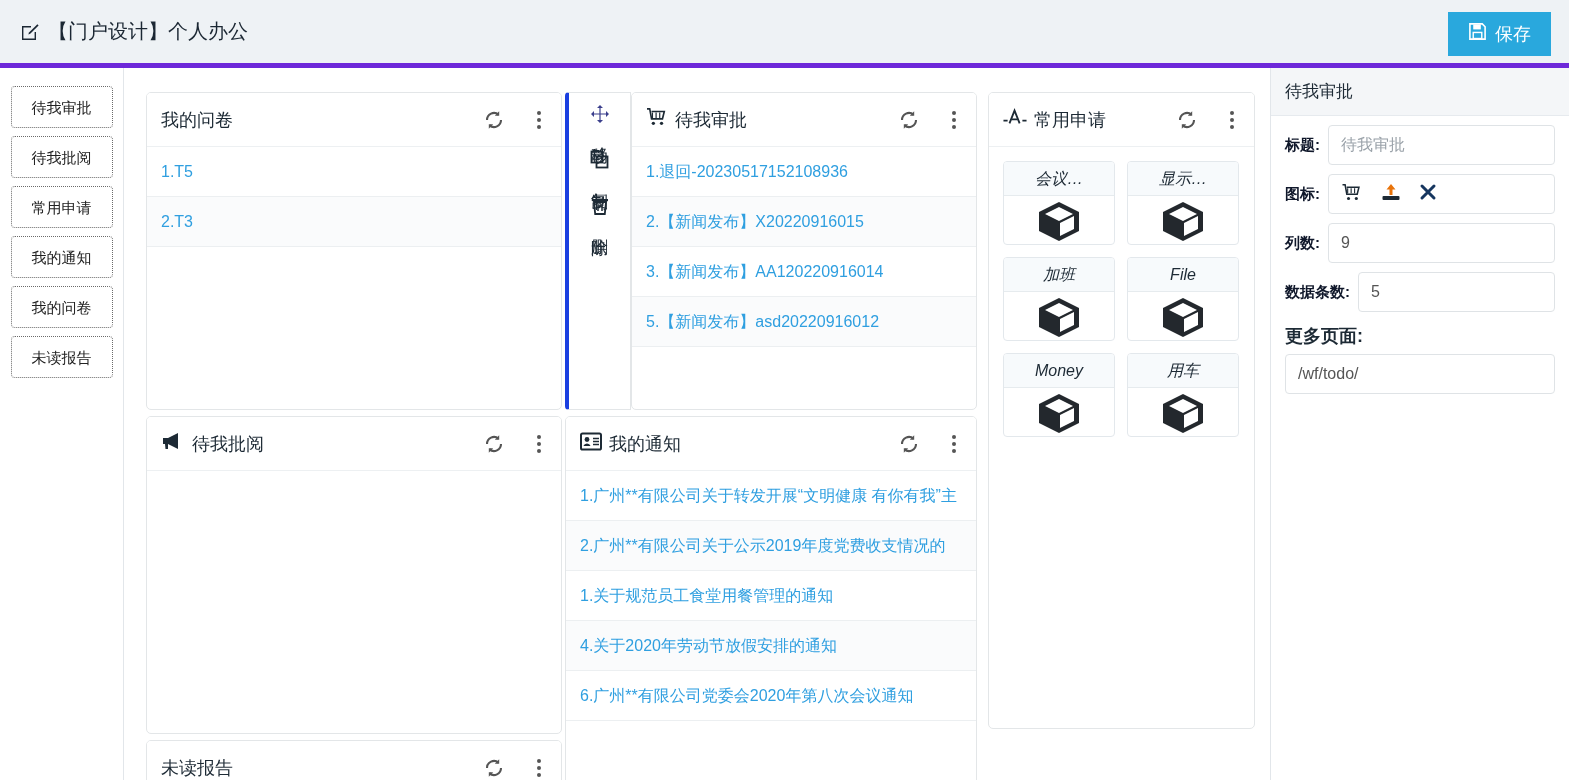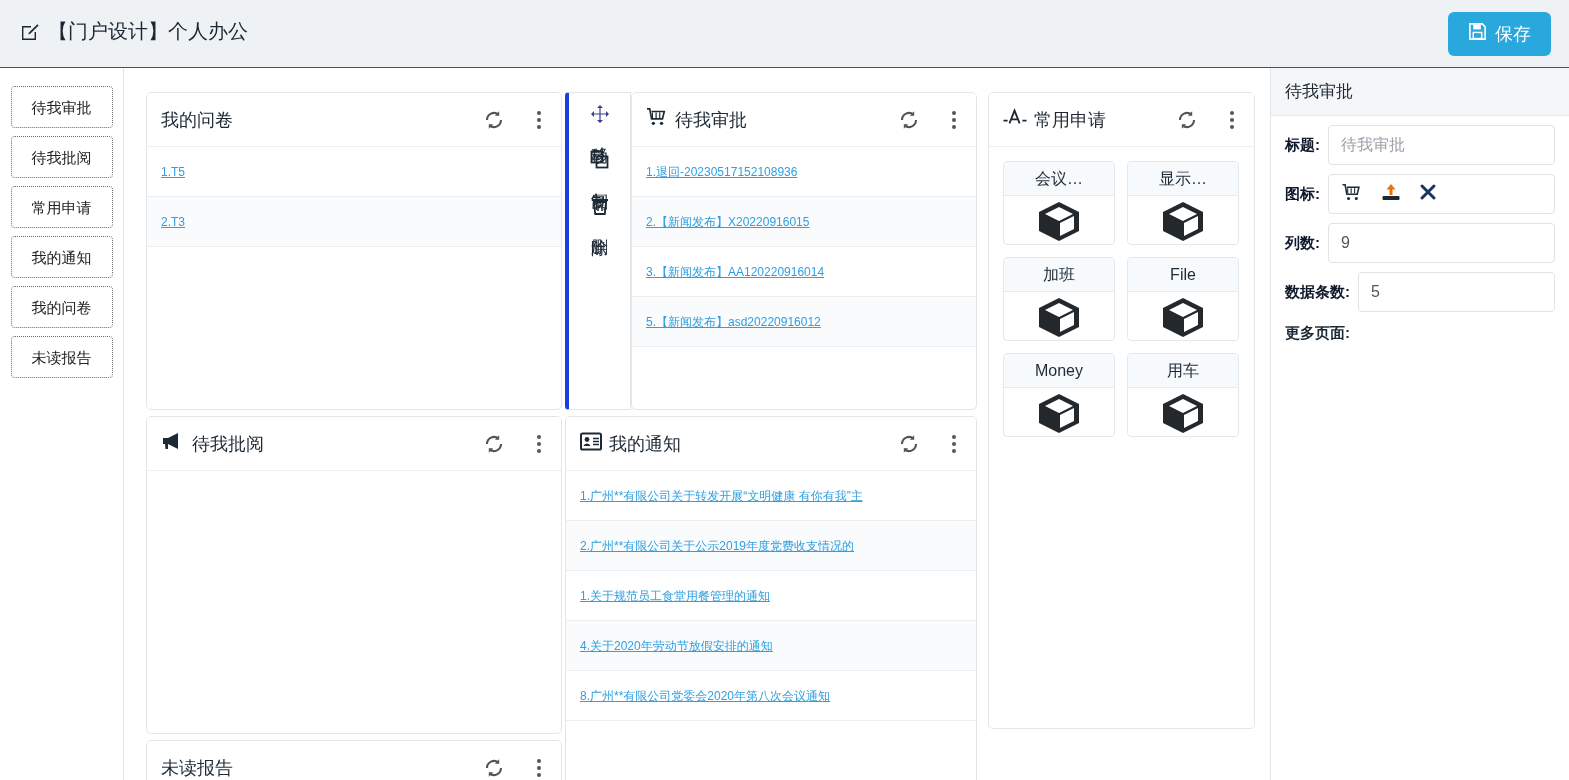--- a/index.html
+++ b/index.html
@@ -9,34 +9,34 @@
     overflow: hidden;
     background: #ffffff;
     font-family: "Liberation Sans", "DejaVu Sans", sans-serif;
   }
 
   
   .topbar {
     position: absolute; top: 0; left: 0;
     width: 1569px; height: 68px;
     background: #eef2f5;
-    border-bottom: 1px solid #6d28d9;
+    border-bottom: 5px solid #6d28d9;
   }
   .topbar-title {
     position: absolute; left: 20px; top: 18px;
     font-size: 20px; color: #1b2733;
     display: flex; align-items: center; gap: 8px;
     white-space: nowrap;
   }
   .edit-icon { display: inline-block; width: 20px; height: 20px; }
   .save-btn {
     position: absolute; right: 18px; top: 12px;
     height: 44px; padding: 8px 20px;
     background: #29a8dd; color: #fff;
-    border: none; border-radius: 6px;
+    border: none; border-radius: 0;
     font-size: 18px; cursor: pointer;
     display: flex; align-items: center; gap: 8px;
     font-family: "Liberation Sans", sans-serif;
   }
 
   
   .sidebar {
     position: absolute; left: 0; top: 68px;
     width: 124px; height: 712px;
     background: #fff;
@@ -85,25 +85,24 @@
   }
   .w-actions { display: flex; align-items: center; gap: 26px; }
   .icon-btn { width: 22px; height: 22px; cursor: pointer; display:block; }
   .dots { display: flex; flex-direction: column; gap: 3px; cursor: pointer; padding: 2px 6px; }
   .dots i { width: 4px; height: 4px; border-radius: 50%; background: #555; display: block; }
 
   .w-body { overflow: hidden; }
   .list-row {
     height: 50px; line-height: 50px;
     padding: 0 14px;
-    font-size: 12px; color: #2f9fe0;
+    font-size: 16px; color: #2f9fe0;
     border-bottom: 1px solid #eceff1;
     white-space: nowrap;
     cursor: pointer;
-    text-decoration: underline;
   }
   .list-row:nth-child(even) { background: #fafbfc; }
 
   
   .tool-strip {
     position: absolute;
     width: 66px;
     background: #fff;
     border: 1px solid #e3e6e8;
     border-left: 4px solid #1a3fe0;
@@ -121,21 +120,21 @@
   .tool-item .t-label {
     font-size: 17px; line-height: 23px;
     writing-mode: vertical-rl;
     letter-spacing: 1px;
     margin-top: 4px;
   }
 
   
   .tiles {
     display: flex; flex-wrap: wrap;
-    gap: 12px; padding: 14px;
+    gap: 12px; padding: 14px; font-style: italic;
   }
   .tile {
     width: 112px; height: 84px;
     border: 1px solid #e3e8ec; border-radius: 4px;
     overflow: hidden; cursor: pointer;
     background: #fff;
   }
   .tile-label {
     height: 34px; line-height: 34px;
     text-align: center;
@@ -159,21 +158,21 @@
     background: #f4f6f8;
     border-bottom: 1px solid #e6eaee;
     font-size: 17px; color: #1d2a35;
   }
   .field { display: flex; align-items: center; padding: 9px 14px 0 14px; }
   .field-stack { display: block; padding: 12px 14px 0 14px; }
   .f-label {
     font-size: 15px; color: #0f172a; font-weight: bold;
     white-space: nowrap; margin-right: 8px;
   }
-  .f-label-block { font-size: 15px; color: #1d2a35; font-weight: bold; display:block; margin-bottom: 6px;}
+  .f-label-block { font-size: 18px; color: #1d2a35; font-weight: bold; display:block; margin-bottom: 6px;}
   .f-input {
     flex: 1; height: 40px;
     border: 1px solid #dfe3e6; border-radius: 4px;
     padding: 0 12px;
     font-size: 16px; color: #555;
     font-family: "Liberation Sans", sans-serif;
     background: #fff;
     width: 100%;
   }
   .f-input::placeholder { color: #9aa2a9; }
@@ -464,21 +463,21 @@
             <i></i>
             <i></i>
           </span>
       </div>
     </div>
     <div class="w-body">
       <div class="list-row">1.广州**有限公司关于转发开展“文明健康 有你有我”主</div>
       <div class="list-row">2.广州**有限公司关于公示2019年度党费收支情况的</div>
       <div class="list-row">1.关于规范员工食堂用餐管理的通知</div>
       <div class="list-row">4.关于2020年劳动节放假安排的通知</div>
-      <div class="list-row">8.广州**有限公司党委会2020年第八次会议通知</div>
+      <div class="list-row">6.广州**有限公司党委会2020年第八次会议通知</div>
     </div>
   </div>
 
   <div class="widget" style="left:22px; top:672px; width:416px; height:318px;">
     <div class="w-head">
       <div class="w-title">
         <span>未读报告</span>
       </div>
       <div class="w-actions">
         <span class="icon-btn">
@@ -540,14 +539,15 @@
   </div>
 
 
   <div class="field">
     <span class="f-label">数据条数:</span>
     <input class="f-input" type="text" value="5" style="">
   </div>
 
   <div class="field-stack">
     <span class="f-label-block">更多页面:</span>
+    <input class="f-input" type="text" value="/wf/todo/" style="">
   </div>
 </div>
 
 </body></html>

